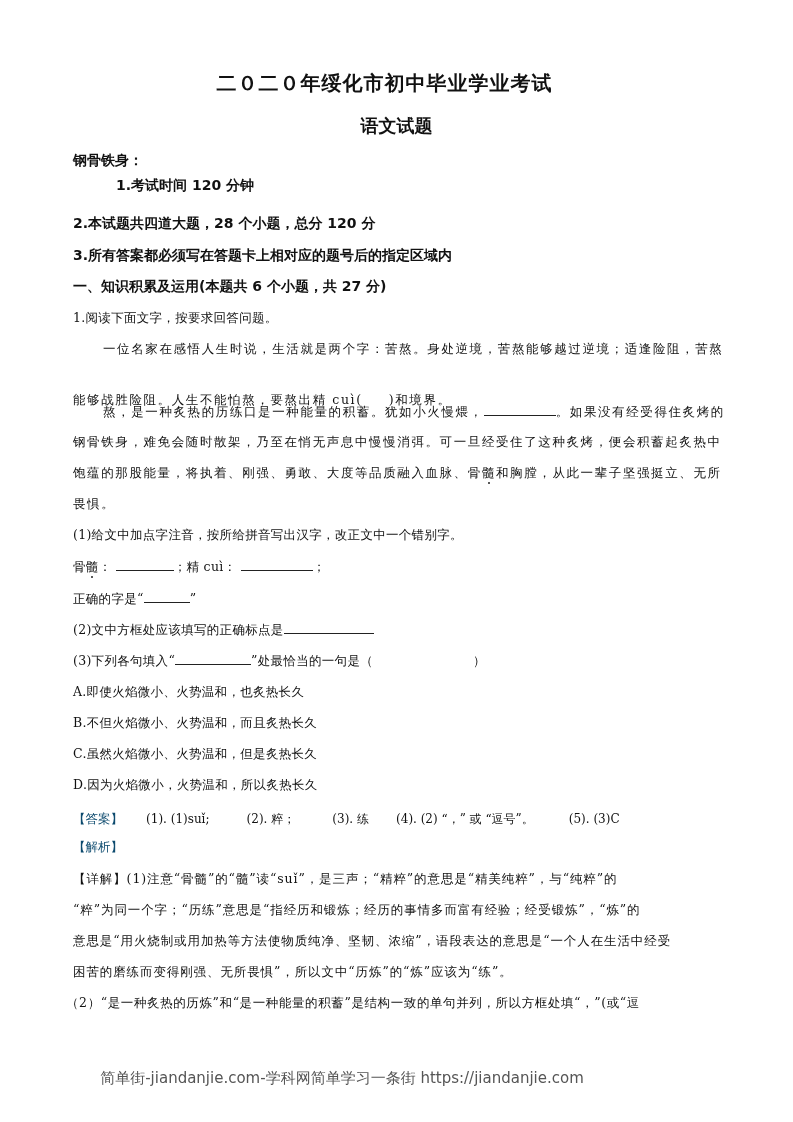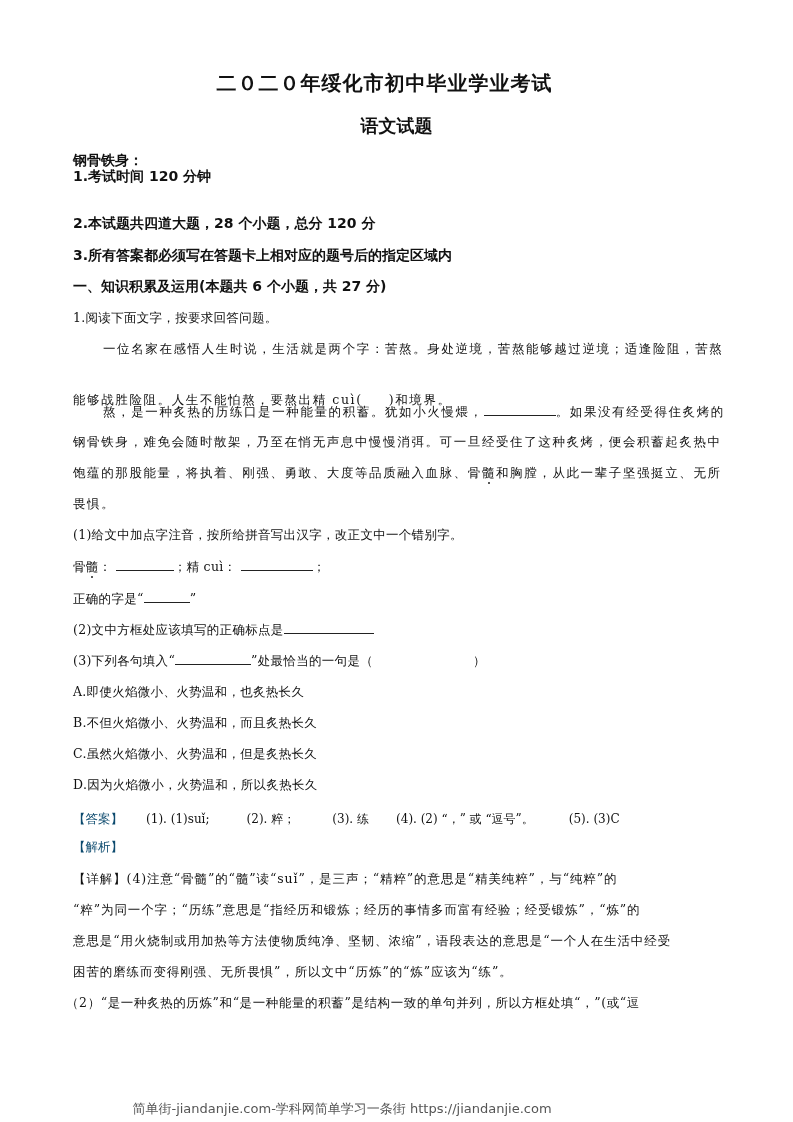--- a/index.html
+++ b/index.html
@@ -25,36 +25,35 @@
   }
   .body-line { font-size: 12.5px; letter-spacing: 0.3px; }
   .passage { font-size: 12.5px; letter-spacing: 1.6px; }
   .blank { display: inline-block; border-bottom: 1px solid #222; height: 12px; vertical-align: baseline; }
   .dot { position: relative; }
   .dot::after { content: ""; position: absolute; left: 50%; bottom: -4px; width: 2px; height: 2px; background: #222; border-radius: 50%; transform: translateX(-50%); }
   .blue-tag { color: #0c4a6e; font-family: "DejaVu Sans", "Liberation Sans", sans-serif; font-size: 12.5px; }
   .answer-item { display: inline-block; font-size: 12px; }
   .watermark {
     left: 0; width: 684px; text-align: center; top: 1069px;
-    font-size: 13px; color: #555;
+    font-size: 15px; color: #555;
     font-family: "DejaVu Sans", "Liberation Sans", sans-serif;
-    margin-top: 31px;
   }
   .paren-gap { display: inline-block; }
 </style>
 </head>
 <body>
 
 <div>
 
   <div class="abs title">二０二０年绥化市初中毕业学业考试</div>
   <div class="abs subtitle">语文试题</div>
 
   <div class="abs bold-line" style="top:152px;">钢骨铁身：</div>
-  <div class="abs bold-line" style="top:168px;">1.考试时间 120 分钟</div>
+  <div class="abs bold-line" style="top:177px;margin-left:43px;">1.考试时间 120 分钟</div>
   <div class="abs bold-line" style="top:215px;">2.本试题共四道大题，28 个小题，总分 120 分</div>
   <div class="abs bold-line" style="top:247px;">3.所有答案都必须写在答题卡上相对应的题号后的指定区域内</div>
   <div class="abs bold-line" style="top:278px;">一、知识积累及运用(本题共 6 个小题，共 27 分)</div>
 
   <div class="abs body-line" style="left:73px; top:310px;">1.阅读下面文字，按要求回答问题。</div>
 
   <div>
     <div class="abs passage" style="left:103px; top:341px;">一位名家在感悟人生时说，生活就是两个字：苦熬。身处逆境，苦熬能够越过逆境；适逢险阻，苦熬</div>
     <div class="abs passage" style="left:73px; top:392px;text-align:center;">
       <span>能够战胜险阻。人生不能怕熬，要熬出精 cuì(</span><span class="paren-gap" style="width:26px;"></span><span>)和境界。</span>
@@ -94,20 +93,20 @@
     <span class="blue-tag">【答案】</span>
     <span class="answer-item" style="margin-left:18px;">(1). (1)suǐ;</span>
     <span class="answer-item" style="margin-left:32px;">(2). 粹；</span>
     <span class="answer-item" style="margin-left:32px;">(3). 练</span>
     <span class="answer-item" style="margin-left:22px;">(4). (2) “，” 或 “逗号”。</span>
     <span class="answer-item" style="margin-left:30px;">(5). (3)C</span>
   </div>
 
   <div class="abs blue-tag" style="left:73px; top:839px;">【解析】</div>
 
-  <div class="abs body-line" style="left:73px; top:871px; letter-spacing:0.9px;">【详解】(4)注意“骨髓”的“髓”读“suǐ”，是三声；“精粹”的意思是“精美纯粹”，与“纯粹”的</div>
+  <div class="abs body-line" style="left:73px; top:871px; letter-spacing:0.9px;">【详解】(1)注意“骨髓”的“髓”读“suǐ”，是三声；“精粹”的意思是“精美纯粹”，与“纯粹”的</div>
   <div class="abs body-line" style="left:73px; top:902px; letter-spacing:0.9px;">“粹”为同一个字；“历练”意思是“指经历和锻炼；经历的事情多而富有经验；经受锻炼”，“炼”的</div>
   <div class="abs body-line" style="left:73px; top:933px; letter-spacing:0.9px;">意思是“用火烧制或用加热等方法使物质纯净、坚韧、浓缩”，语段表达的意思是“一个人在生活中经受</div>
   <div class="abs body-line" style="left:73px; top:964px; letter-spacing:0.9px;">困苦的磨练而变得刚强、无所畏惧”，所以文中“历炼”的“炼”应该为“练”。</div>
   <div class="abs body-line" style="left:66px; top:995px; letter-spacing:0.6px;">（2）“是一种炙热的历炼”和“是一种能量的积蓄”是结构一致的单句并列，所以方框处填“，”(或“逗</div>
 
   <div class="abs watermark">简单街-jiandanjie.com-学科网简单学习一条街 https://jiandanjie.com</div>
 </div>
 
 </body></html>

